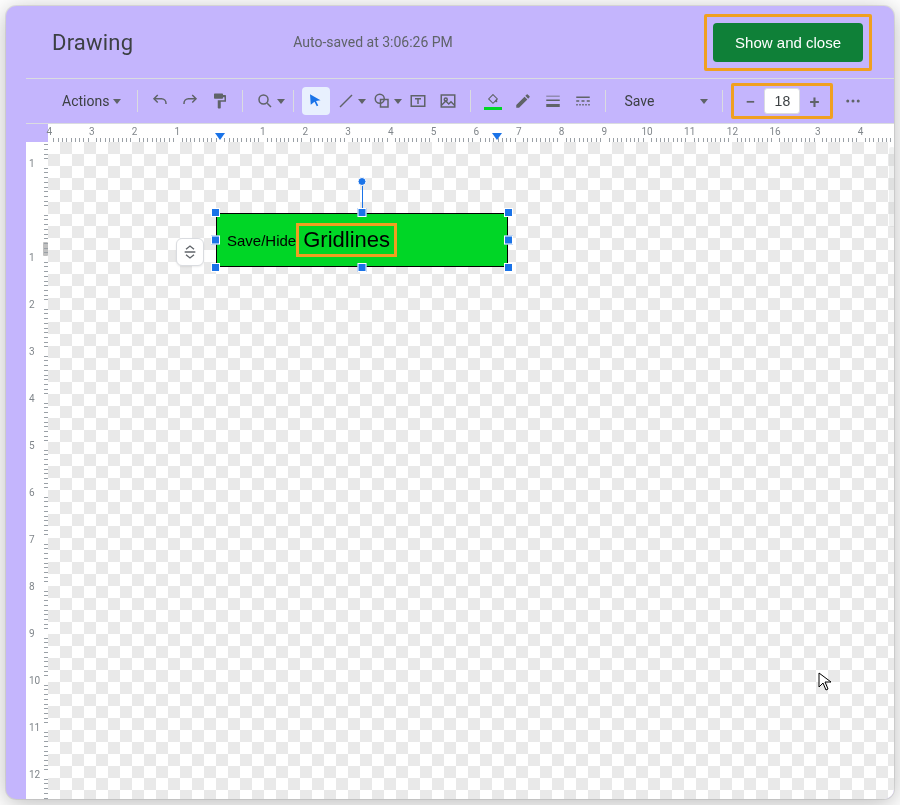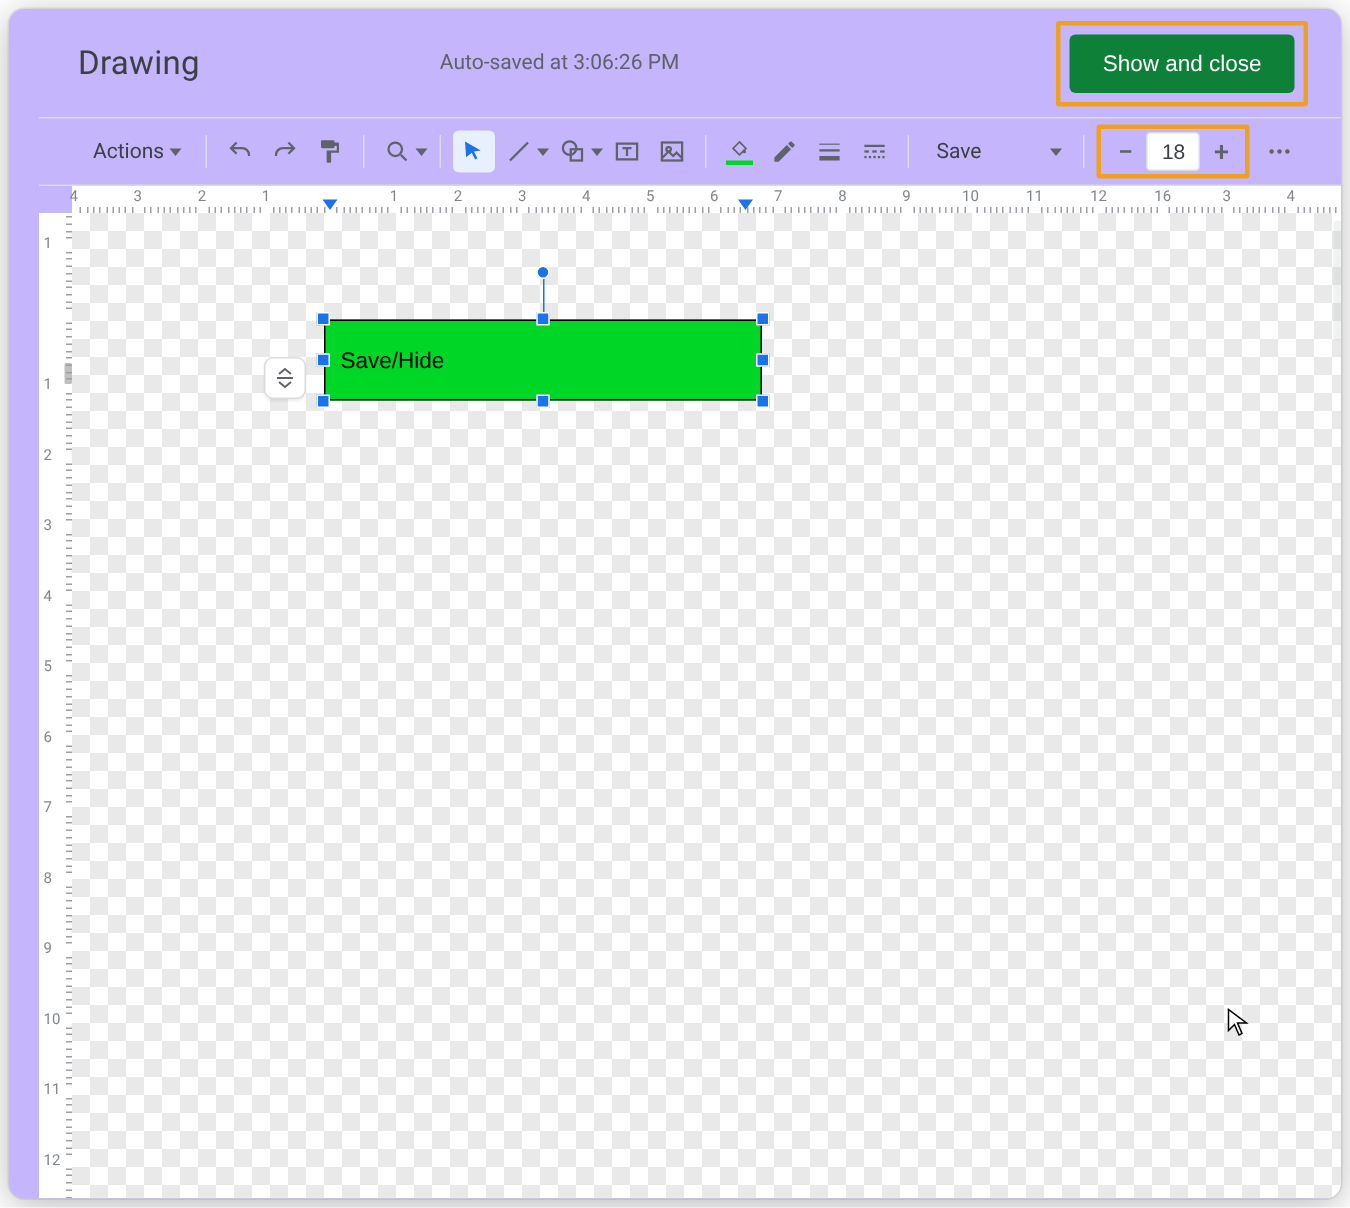--- a/index.html
+++ b/index.html
@@ -578,20 +578,23 @@
             <path d="M6 8l6-5 6 5M6 16l6 5 6-5"></path>
             <path d="M4 12h16"></path>
           </svg>
         </div>
 
         <div class="shape-wrap">
           <div class="rot-line"></div>
           <div class="rot-handle"></div>
           <div class="green-box">
             <span class="txt1">Save/Hide</span>
+            <span class="txt2-frame">
+              <span class="txt2">Gridlines</span>
+            </span>
           </div>
           <div class="handle nw"></div>
           <div class="handle n"></div>
           <div class="handle ne"></div>
           <div class="handle w"></div>
           <div class="handle e"></div>
           <div class="handle sw"></div>
           <div class="handle s"></div>
           <div class="handle se"></div>
         </div>

